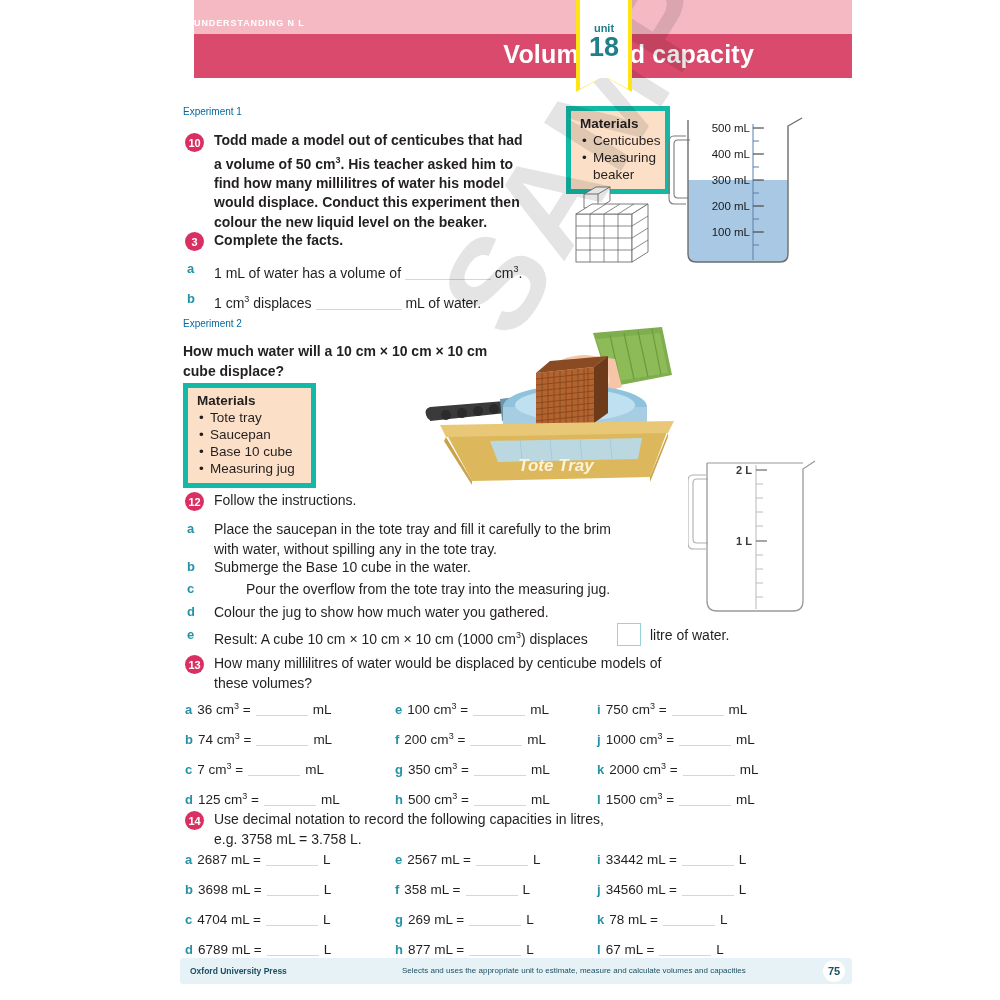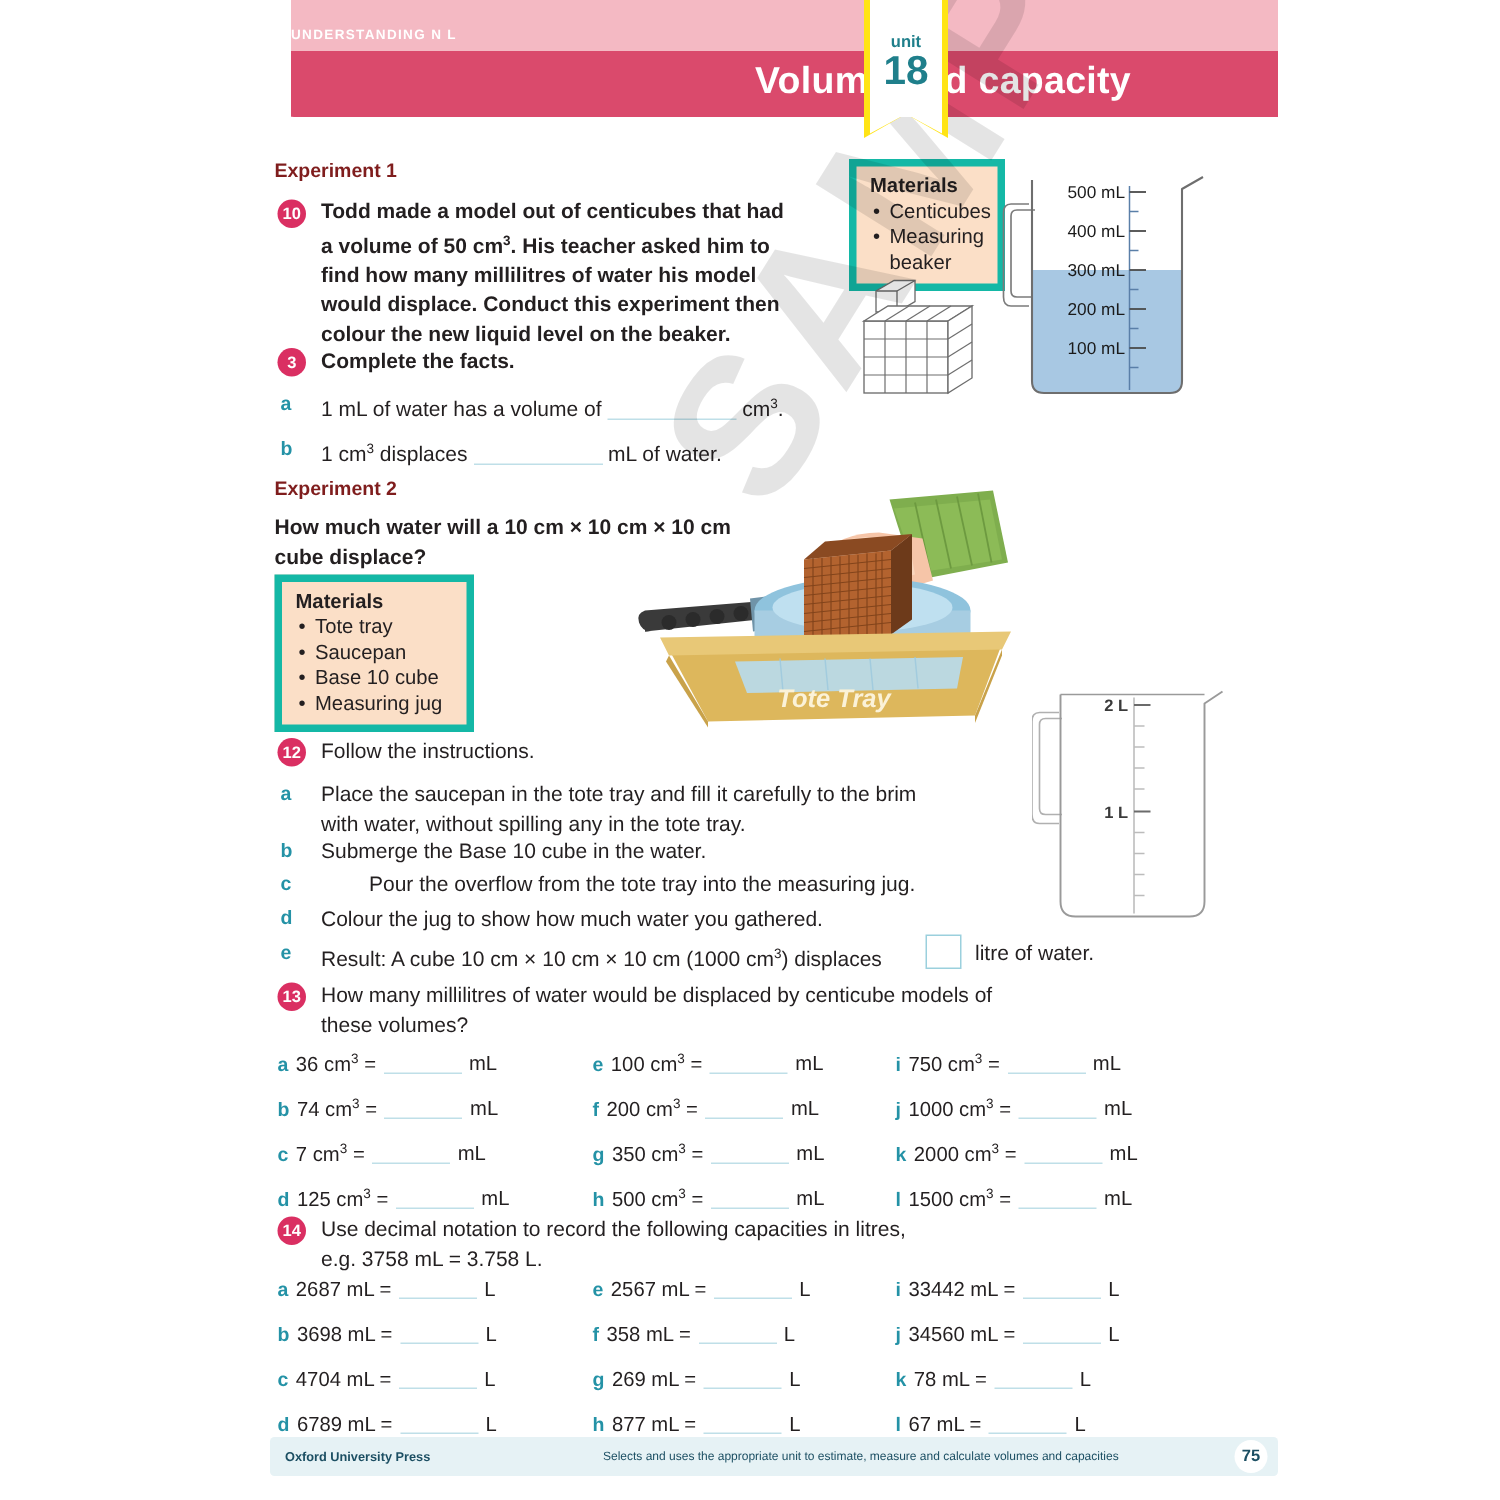--- a/index.html
+++ b/index.html
@@ -69,21 +69,21 @@
   }
   .ribbon-num{
     position:absolute;left:0;top:34px;width:56px;text-align:center;
     font-size:27px;font-weight:bold;color:#1f7f8b;line-height:1;
   }
 
   
   .content{position:absolute;left:0;top:0;width:1000px;height:1000px;z-index:3;}
 
   .exp-head{
-    position:absolute;font-size:13px;font-weight:bold;color:#7f1d1d;
+    position:absolute;font-size:10px;font-weight:normal;color:#0369a1;
   }
   .qnum{
     position:absolute;width:19px;height:19px;border-radius:50%;
     background:#da2f62;color:#fff;font-size:11px;font-weight:bold;
     display:flex;align-items:center;justify-content:center;
   }
   .qtext{
     position:absolute;font-size:14px;line-height:19.5px;color:#231f20;
     font-weight:bold;
   }

